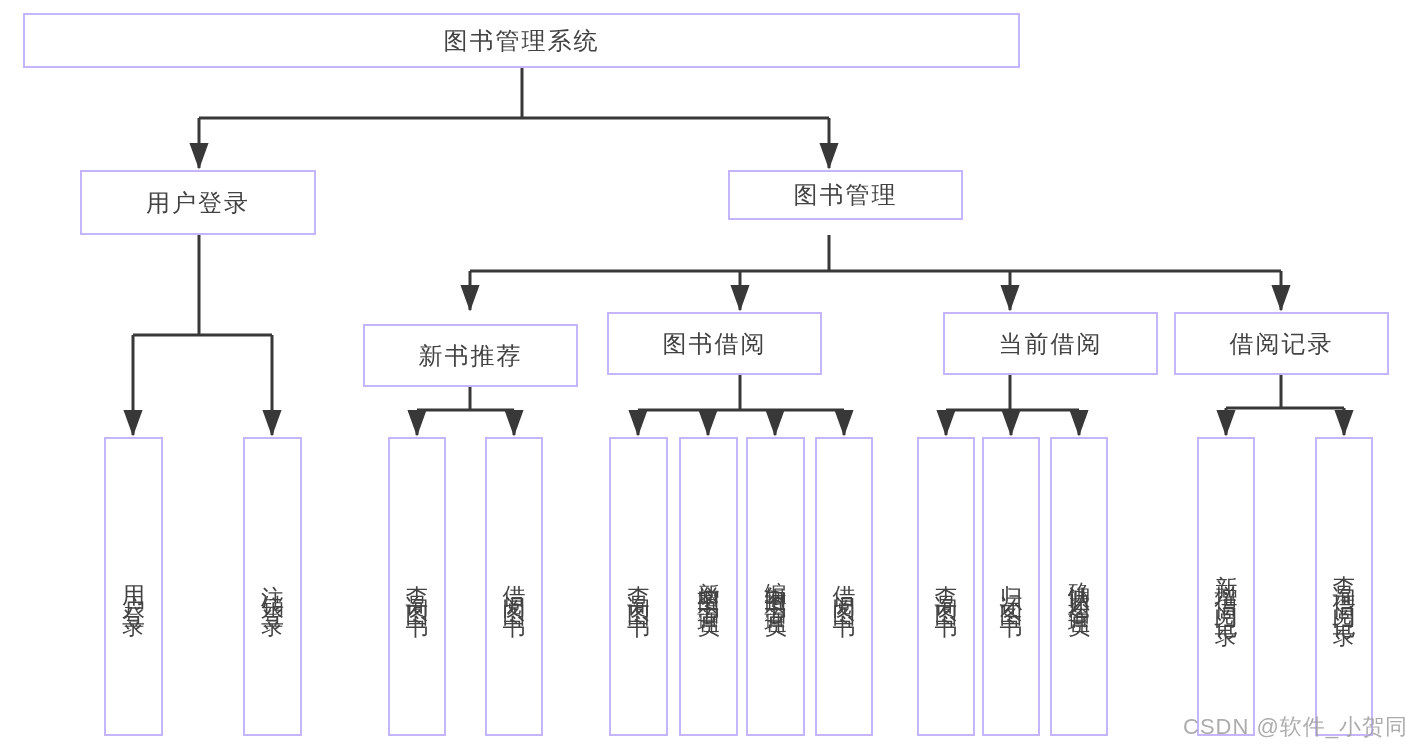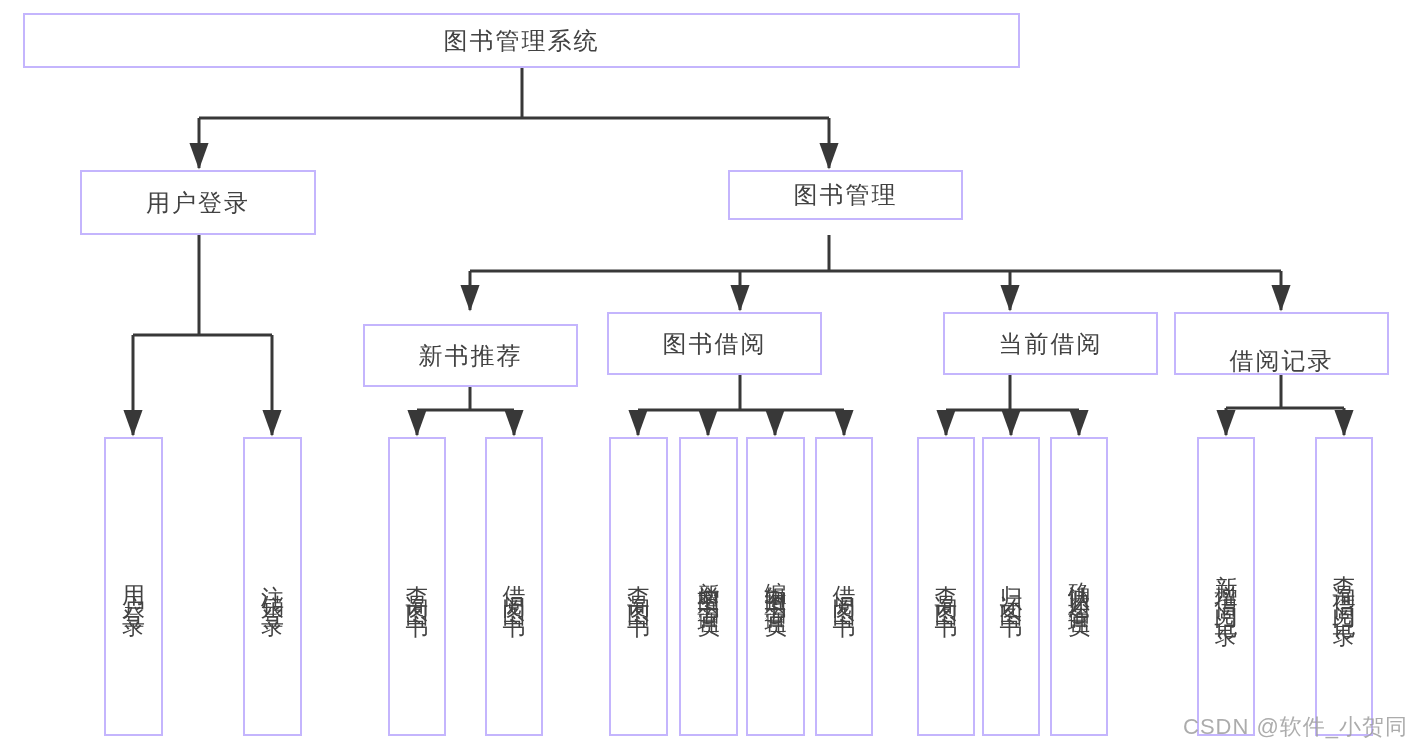--- a/index.html
+++ b/index.html
@@ -98,21 +98,21 @@
 
   <div class="node" style="left:363px;top:324px;width:215px;height:63px;">
     <span class="lbl">新书推荐</span>
   </div>
   <div class="node" style="left:607px;top:312px;width:215px;height:63px;">
     <span class="lbl">图书借阅</span>
   </div>
   <div class="node" style="left:903px;top:312px;width:215px;height:63px;margin-left:40px;">
     <span class="lbl">当前借阅</span>
   </div>
-  <div class="node" style="left:1174px;top:312px;width:215px;height:63px;align-items:flex-end;">
+  <div class="node" style="left:1174px;top:312px;width:215px;height:63px;">
     <span class="lbl">借阅记录</span>
   </div>
 
   <div class="node vnode" style="left:104px;top:437px;width:59px;height:299px;">
     <span class="lbl">用户登录</span>
   </div>
   <div class="node vnode" style="left:243px;top:437px;width:59px;height:299px;">
     <span class="lbl">注销登录</span>
   </div>
 

